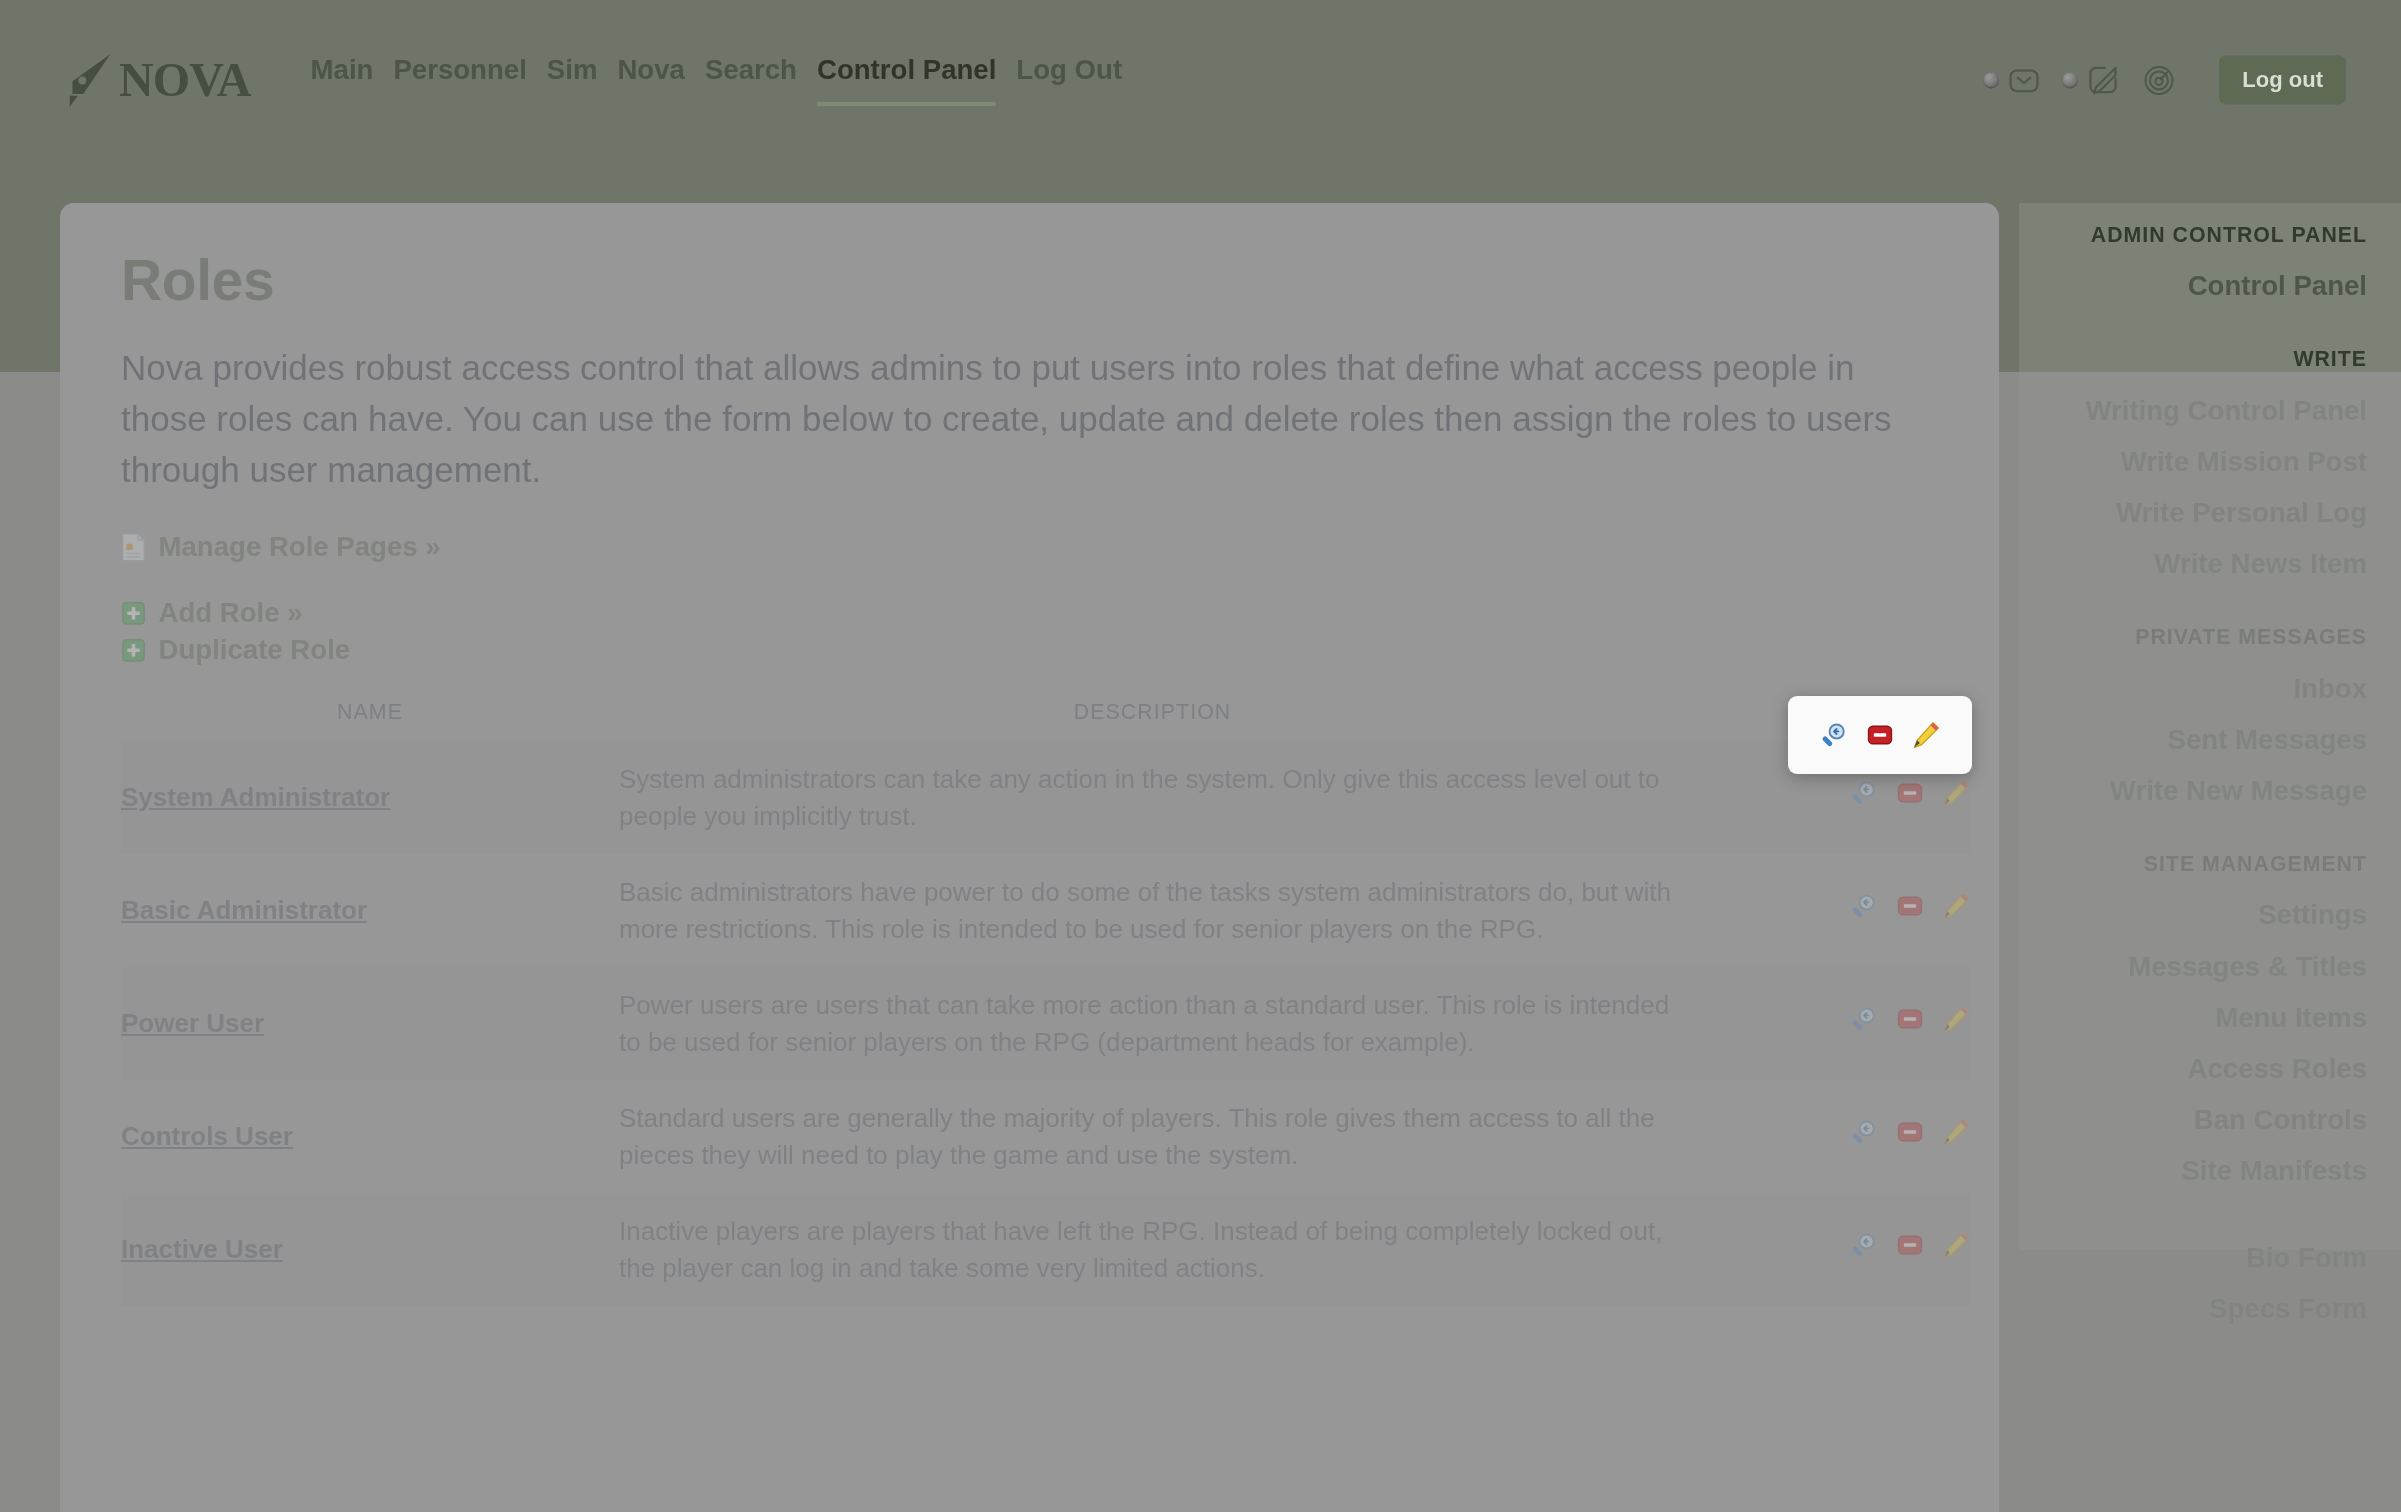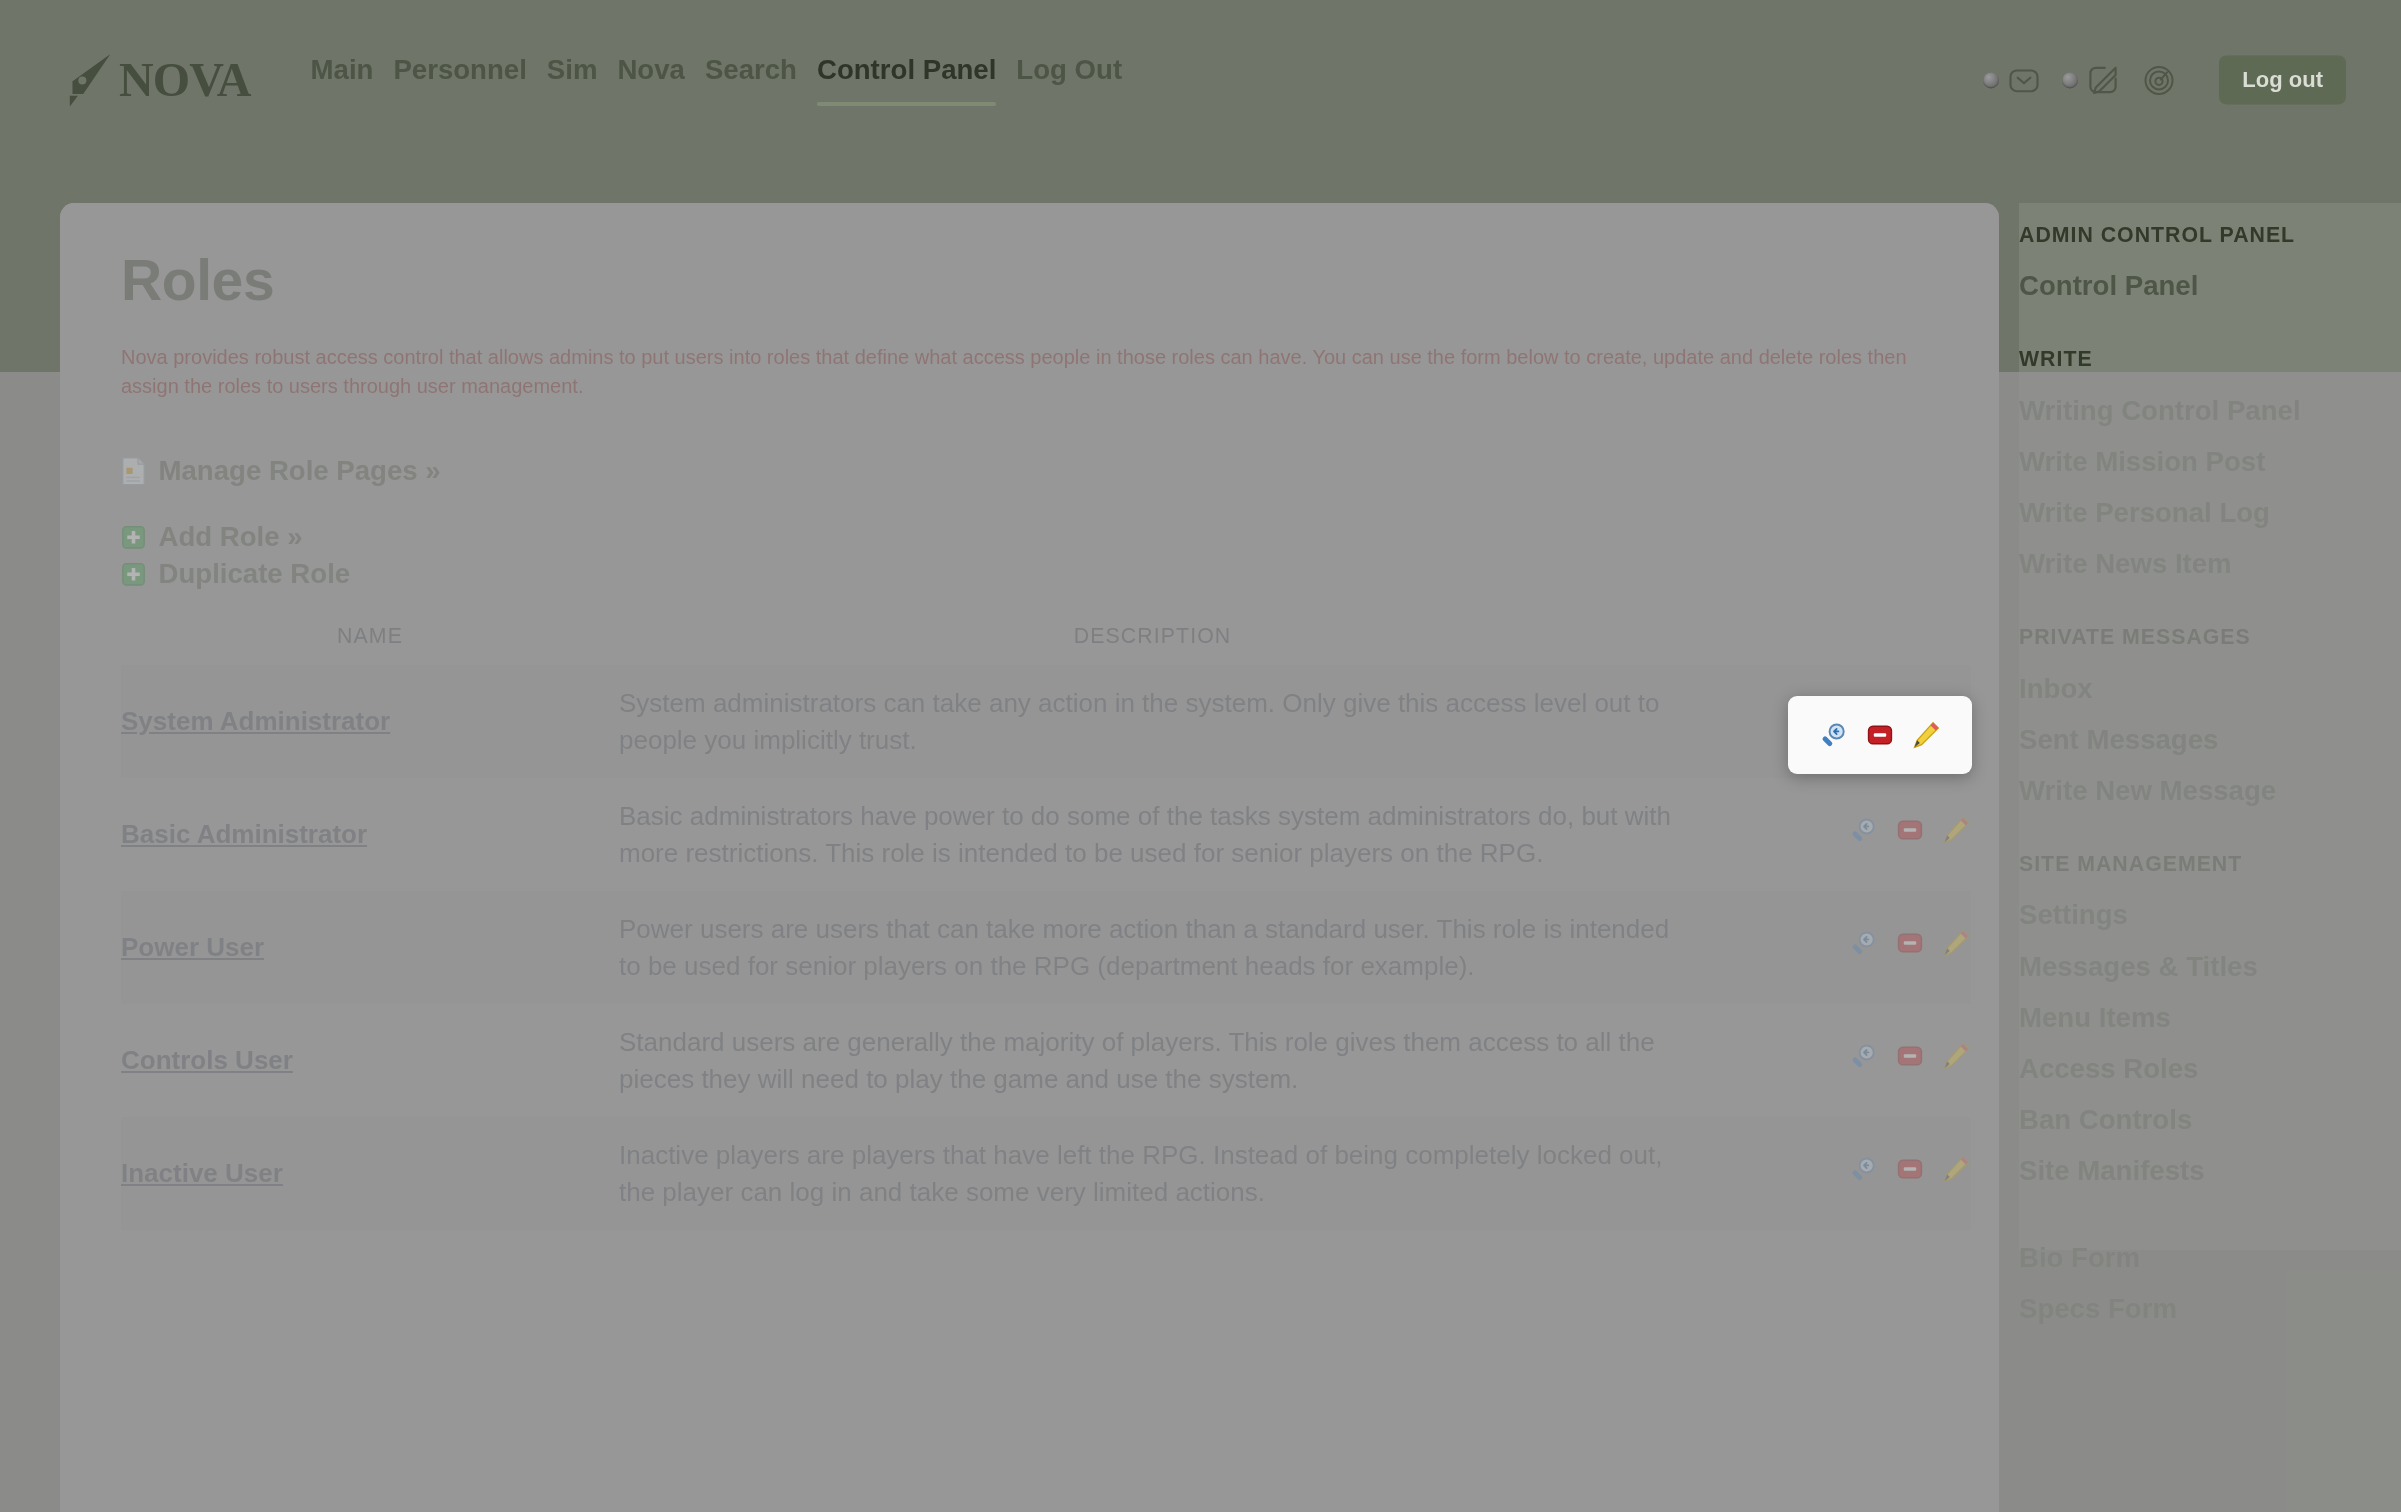--- a/index.html
+++ b/index.html
@@ -110,25 +110,25 @@
   .card-inner { padding: 44px 55px 0 55px; }
 
   h1.page-title {
     font-size: 57px;
     font-weight: 700;
     color: #2f3a28;
     letter-spacing: -0.4px;
     margin-bottom: 30px;
   }
   p.intro {
-    font-size: 20px;
+    font-size: 35px;
     line-height: 1.45;
-    color: #7f1d1d;
+    color: #0f172a;
     max-width: 1788px;
-    margin-bottom: 54px;
+    margin-bottom: 36px;
   }
 
   .link-row { display: flex; align-items: center; gap: 12.5px; margin-bottom: 14.2px; }
   .link-row.tight { margin-bottom: 5.3px; }
   .link-text {
     font-size: 27.6px;
     font-weight: 700;
     color: #4f5748;
     cursor: pointer;
     white-space: nowrap;
@@ -180,21 +180,21 @@
   .act-icons svg { width: 30px; height: 30px; display: block; cursor: pointer; }
 
   
   .sidebar {
     position: absolute;
     right: 0; top: 203px;
     width: 382px; height: 1047px;
     background: #7d8277;
     z-index: 2;
     padding: 19.6px 34px 0 0;
-    text-align: left;
+    text-align: right;
   }
   .sb-head {
     font-size: 21.3px;
     font-weight: 700;
     letter-spacing: 1px;
     color: #323a2a;
     margin: 0 0 12.5px 0;
   }
   .sb-link {
     font-size: 27.6px;

